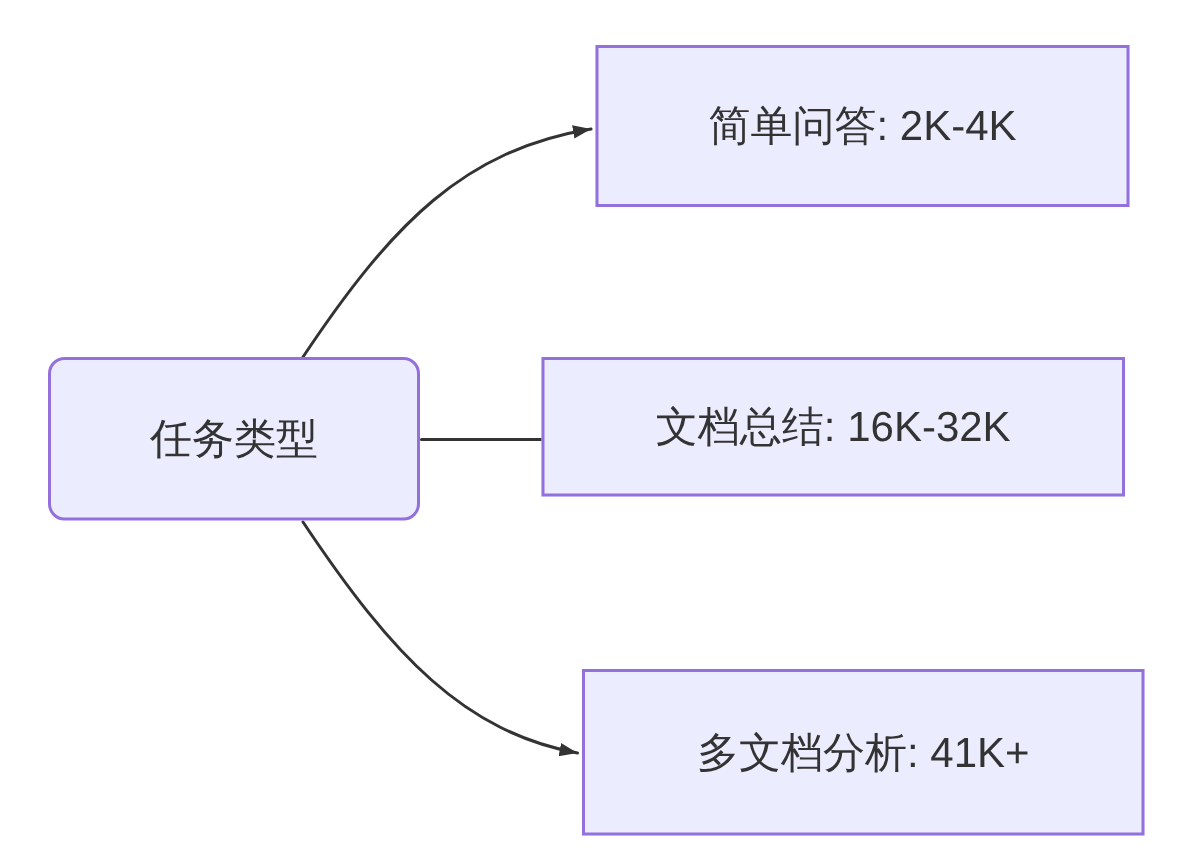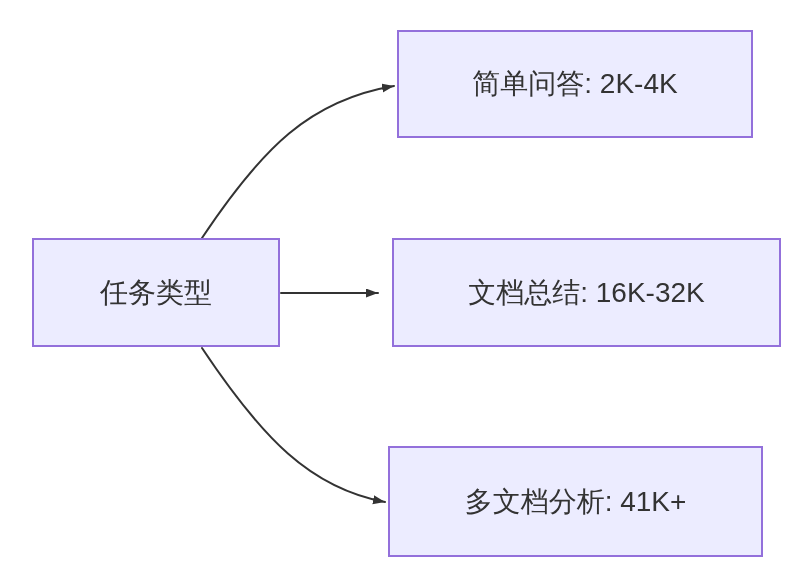--- a/index.html
+++ b/index.html
@@ -29,23 +29,23 @@
     border: 2px solid #9370DB;
     color: #333333;
     font-size: 28px;
     line-height: 1;
     display: flex;
     align-items: center;
     justify-content: center;
     text-align: center;
     white-space: nowrap;
   }
-  .node-root    { left: 32px;  top: 238px; width: 248px; height: 109px; }
+  .node-root    { left: 32px;  top: 238px; width: 248px; height: 109px; border-radius: 11px; }
   .node-top     { left: 397px; top: 30px;  width: 356px; height: 108px; }
-  .node-middle  { left: 392px; top: 238px; width: 389px; height: 109px; }
+  .node-middle  { left: 361px; top: 238px; width: 389px; height: 93px; }
   .node-bottom  { left: 388px; top: 446px; width: 375px; height: 111px; }
 </style>
 </head>
 <body>
 
 <div class="canvas">
 
   <svg class="edges-layer" width="787" height="572" viewBox="0 0 787 572" xmlns="http://www.w3.org/2000/svg">
     <defs>
       <marker id="arrowhead" markerUnits="userSpaceOnUse" markerWidth="14" markerHeight="11" refX="12" refY="4.5" orient="auto">

